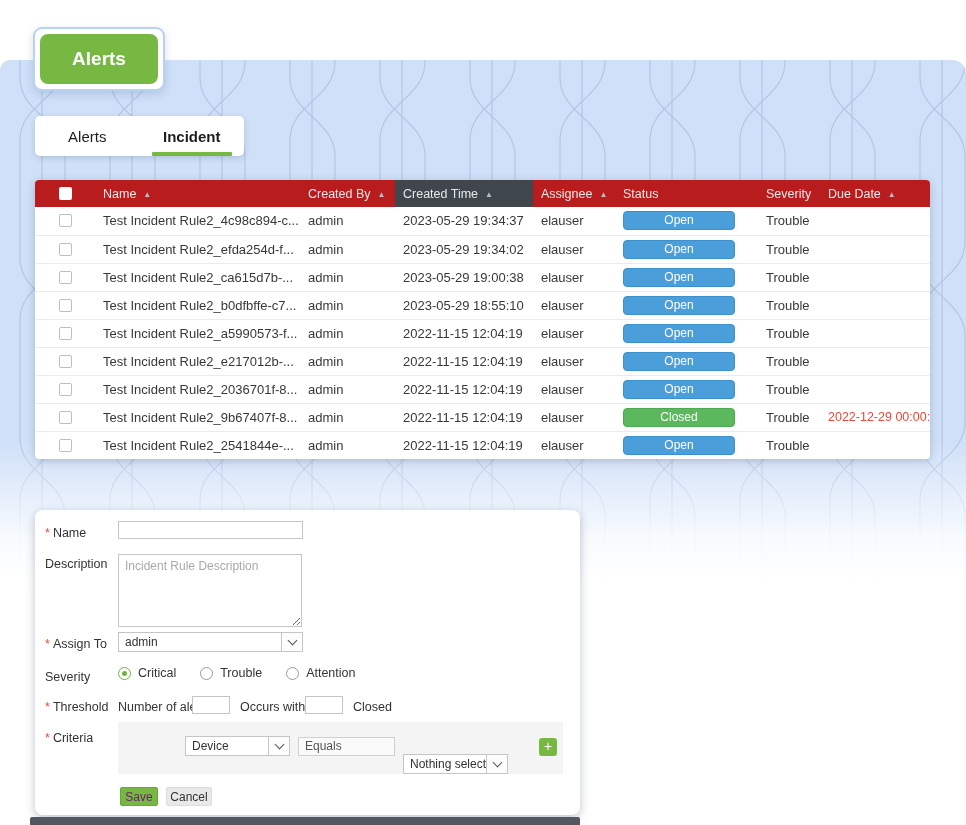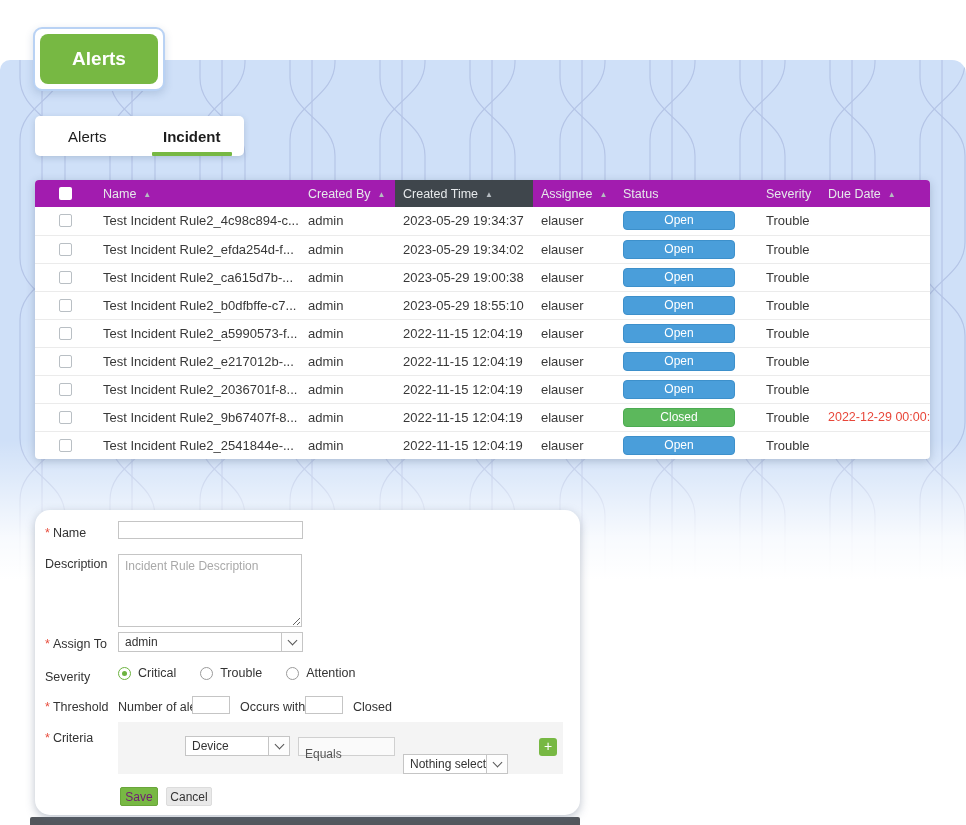--- a/index.html
+++ b/index.html
@@ -28,42 +28,42 @@
   .tab { flex:1; display:flex; align-items:center; justify-content:center;
     font-size:15px; color:#1d1d1d; position:relative; cursor:pointer; }
   .tab.active { font-weight:bold; }
   .tab-underline { position:absolute; left:12px; right:12px; bottom:0; height:4px;
     background:#77b843; border-radius:1px; }
 
   
   .table-card { position:absolute; left:35px; top:180px; width:895px; background:#fff;
     border-radius:4px; box-shadow:0 2px 8px rgba(40,60,90,.25); z-index:4; }
   table { width:895px; table-layout:fixed; border-collapse:collapse; }
-  thead th { background:#a21caf; color:#e6e9eb; font-weight:normal; font-size:12.5px;
+  thead th { background:#b91c1c; color:#e6e9eb; font-weight:normal; font-size:12.5px;
     text-align:left; height:27px; padding:0 8px; white-space:nowrap; }
   thead th.active { background:#3f464c; }
   thead th:first-child { border-radius:4px 0 0 0; }
   thead th:last-child { border-radius:0 4px 0 0; }
   .arrow { font-size:8px; color:#b6bcc2; margin-left:7px; vertical-align:1px; }
   tbody td { height:28px; border-bottom:1px solid #ebebeb; font-size:13px; color:#383838;
     padding:0 8px; white-space:nowrap; overflow:hidden; }
   tbody tr:last-child td { border-bottom:none; }
   .col-cb, thead th:first-child { text-align:center; }
   .cb { width:13px; height:13px; border:1px solid #b9bfc4; border-radius:2px;
     background:#fff; margin:0 auto; cursor:pointer; }
   .header-cb { border:none; background:#fff; }
   .badge { display:inline-block; width:112px; height:19px; line-height:17px;
     border-radius:4px; text-align:center; color:#fff; font-size:12px; cursor:pointer; }
   .badge.open { background:#4a9eda; border:1px solid #3d90cb; }
   .badge.closed { background:#5cb85c; border:1px solid #4cab52; }
   td.overdue { color:#e8473a; font-size:12.5px; }
 
   
   .form-card { position:absolute; left:35px; top:510px; width:545px; height:305px;
-    background:#fff; border-radius:15px; box-shadow:0 3px 10px rgba(90,105,130,.4);
+    background:#fff; border-radius:8px; box-shadow:0 3px 10px rgba(90,105,130,.4);
     font-size:12.5px; color:#333; z-index:4; }
   .flabel { position:absolute; left:10px; white-space:nowrap; }
   .req { color:#e74c3c; margin-right:3px; }
   .tinput { position:absolute; border:1px solid #c5c5c5; background:#fff; height:18px;
     font-size:12px; padding:0 5px; font-family:inherit; color:#333; }
   textarea.desc { position:absolute; left:83px; top:44px; width:184px; height:73px;
     border:1px solid #c5c5c5; font-family:inherit; font-size:12px; padding:4px 6px;
     color:#333; resize:both; }
   textarea.desc::placeholder { color:#a9a9a9; }
   .selectbox { position:absolute; height:20px; border:1px solid #c5c5c5; background:#fff;
@@ -78,21 +78,21 @@
   .radio-item { display:flex; align-items:center; margin-right:24px; cursor:pointer; }
   .radio-circle { width:13px; height:13px; border-radius:50%; border:1px solid #9b9b9b;
     margin-right:7px; background:#fff; position:relative; }
   .radio-item.selected .radio-circle { border-color:#6cb33f; }
   .radio-item.selected .radio-circle::after { content:""; position:absolute; left:3px; top:3px;
     width:5px; height:5px; border-radius:50%; background:#6cb33f; }
   .criteria-panel { position:absolute; left:83px; top:212px; width:445px; height:52px;
     background:#f4f4f4; }
   .equals-box { position:absolute; left:180px; top:15px; width:97px; height:19px;
     border:1px solid #d0d0d0; background:#fafafa; font-size:12px; color:#555;
-    line-height:17px; padding:8px 6px; }
+    line-height:17px; padding:0 6px; }
   .add-btn { position:absolute; left:421px; top:16px; width:18px; height:18px;
     background:#77b843; border-radius:3px; color:#fff; font-size:14px; line-height:16px;
     text-align:center; cursor:pointer; }
   .btn { position:absolute; top:277px; height:19px; font-size:12px; border-radius:2px;
     display:flex; align-items:center; justify-content:center; cursor:pointer; }
   .btn-save { left:85px; width:38px; background:#77b843; border:1px solid #69a53a; color:#701a75; }
   .btn-cancel { left:131px; width:46px; background:#e9e9e9; border:1px solid #dcdcdc; color:#333; }
 
   .bottom-strip { position:absolute; left:30px; top:817px; width:550px; height:8px;
     background:#53575c; border-radius:2px 2px 0 0; }

